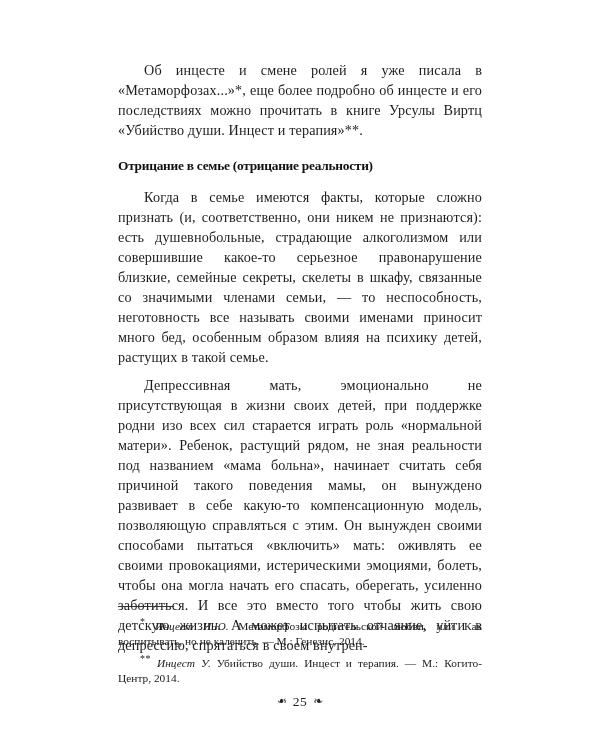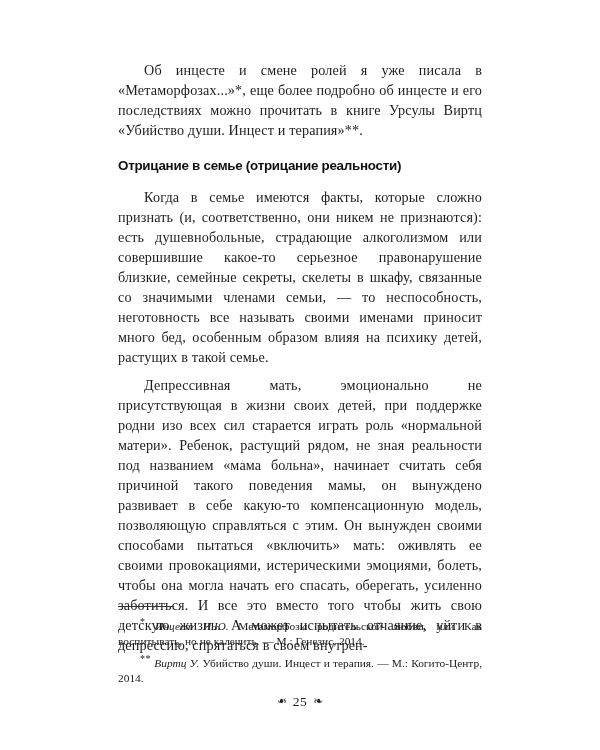--- a/index.html
+++ b/index.html
@@ -39,21 +39,21 @@
     color: #1c1c1c;
     letter-spacing: 0.01em;
     -webkit-font-smoothing: antialiased;
   }
 
   p.body-par + p.body-par {
     margin-top: 8px;
   }
 
   h2.section-heading {
-    font-family: Liberation Sans, sans-serif;
+    font-family: Liberation Serif, serif;
     font-size: 13.4px;
     font-weight: bold;
     line-height: 20px;
     margin: 16px 0 11px 0;
     color: #111111;
     text-align: left;
     letter-spacing: -0.02em;
   }
 
   .footnotes {
@@ -140,21 +140,21 @@
 
     <div class="footnote-rule"></div>
 
     <p class="footnote">
       <span class="fn-mark">*</span>
       <span class="fn-author">Инцест И.Ю.</span><span> Метаморфозы родительской любви, или Как воспитывать, но не калечить. — М.: Генезис, 2014.</span>
     </p>
 
     <p class="footnote">
       <span class="fn-mark">**</span>
-      <span class="fn-author">Виртц У.</span><span> Убийство души. Инцест и терапия. — М.: Когито-Центр, 2014.</span>
+      <span class="fn-author">Инцест У.</span><span> Убийство души. Инцест и терапия. — М.: Когито-Центр, 2014.</span>
     </p>
 
   </div>
 
   <div class="page-footer">
     <span class="ornament orn-left">❧</span><span class="page-num">25</span><span class="ornament orn-right">❧</span>
   </div>
 
 </div>
 

